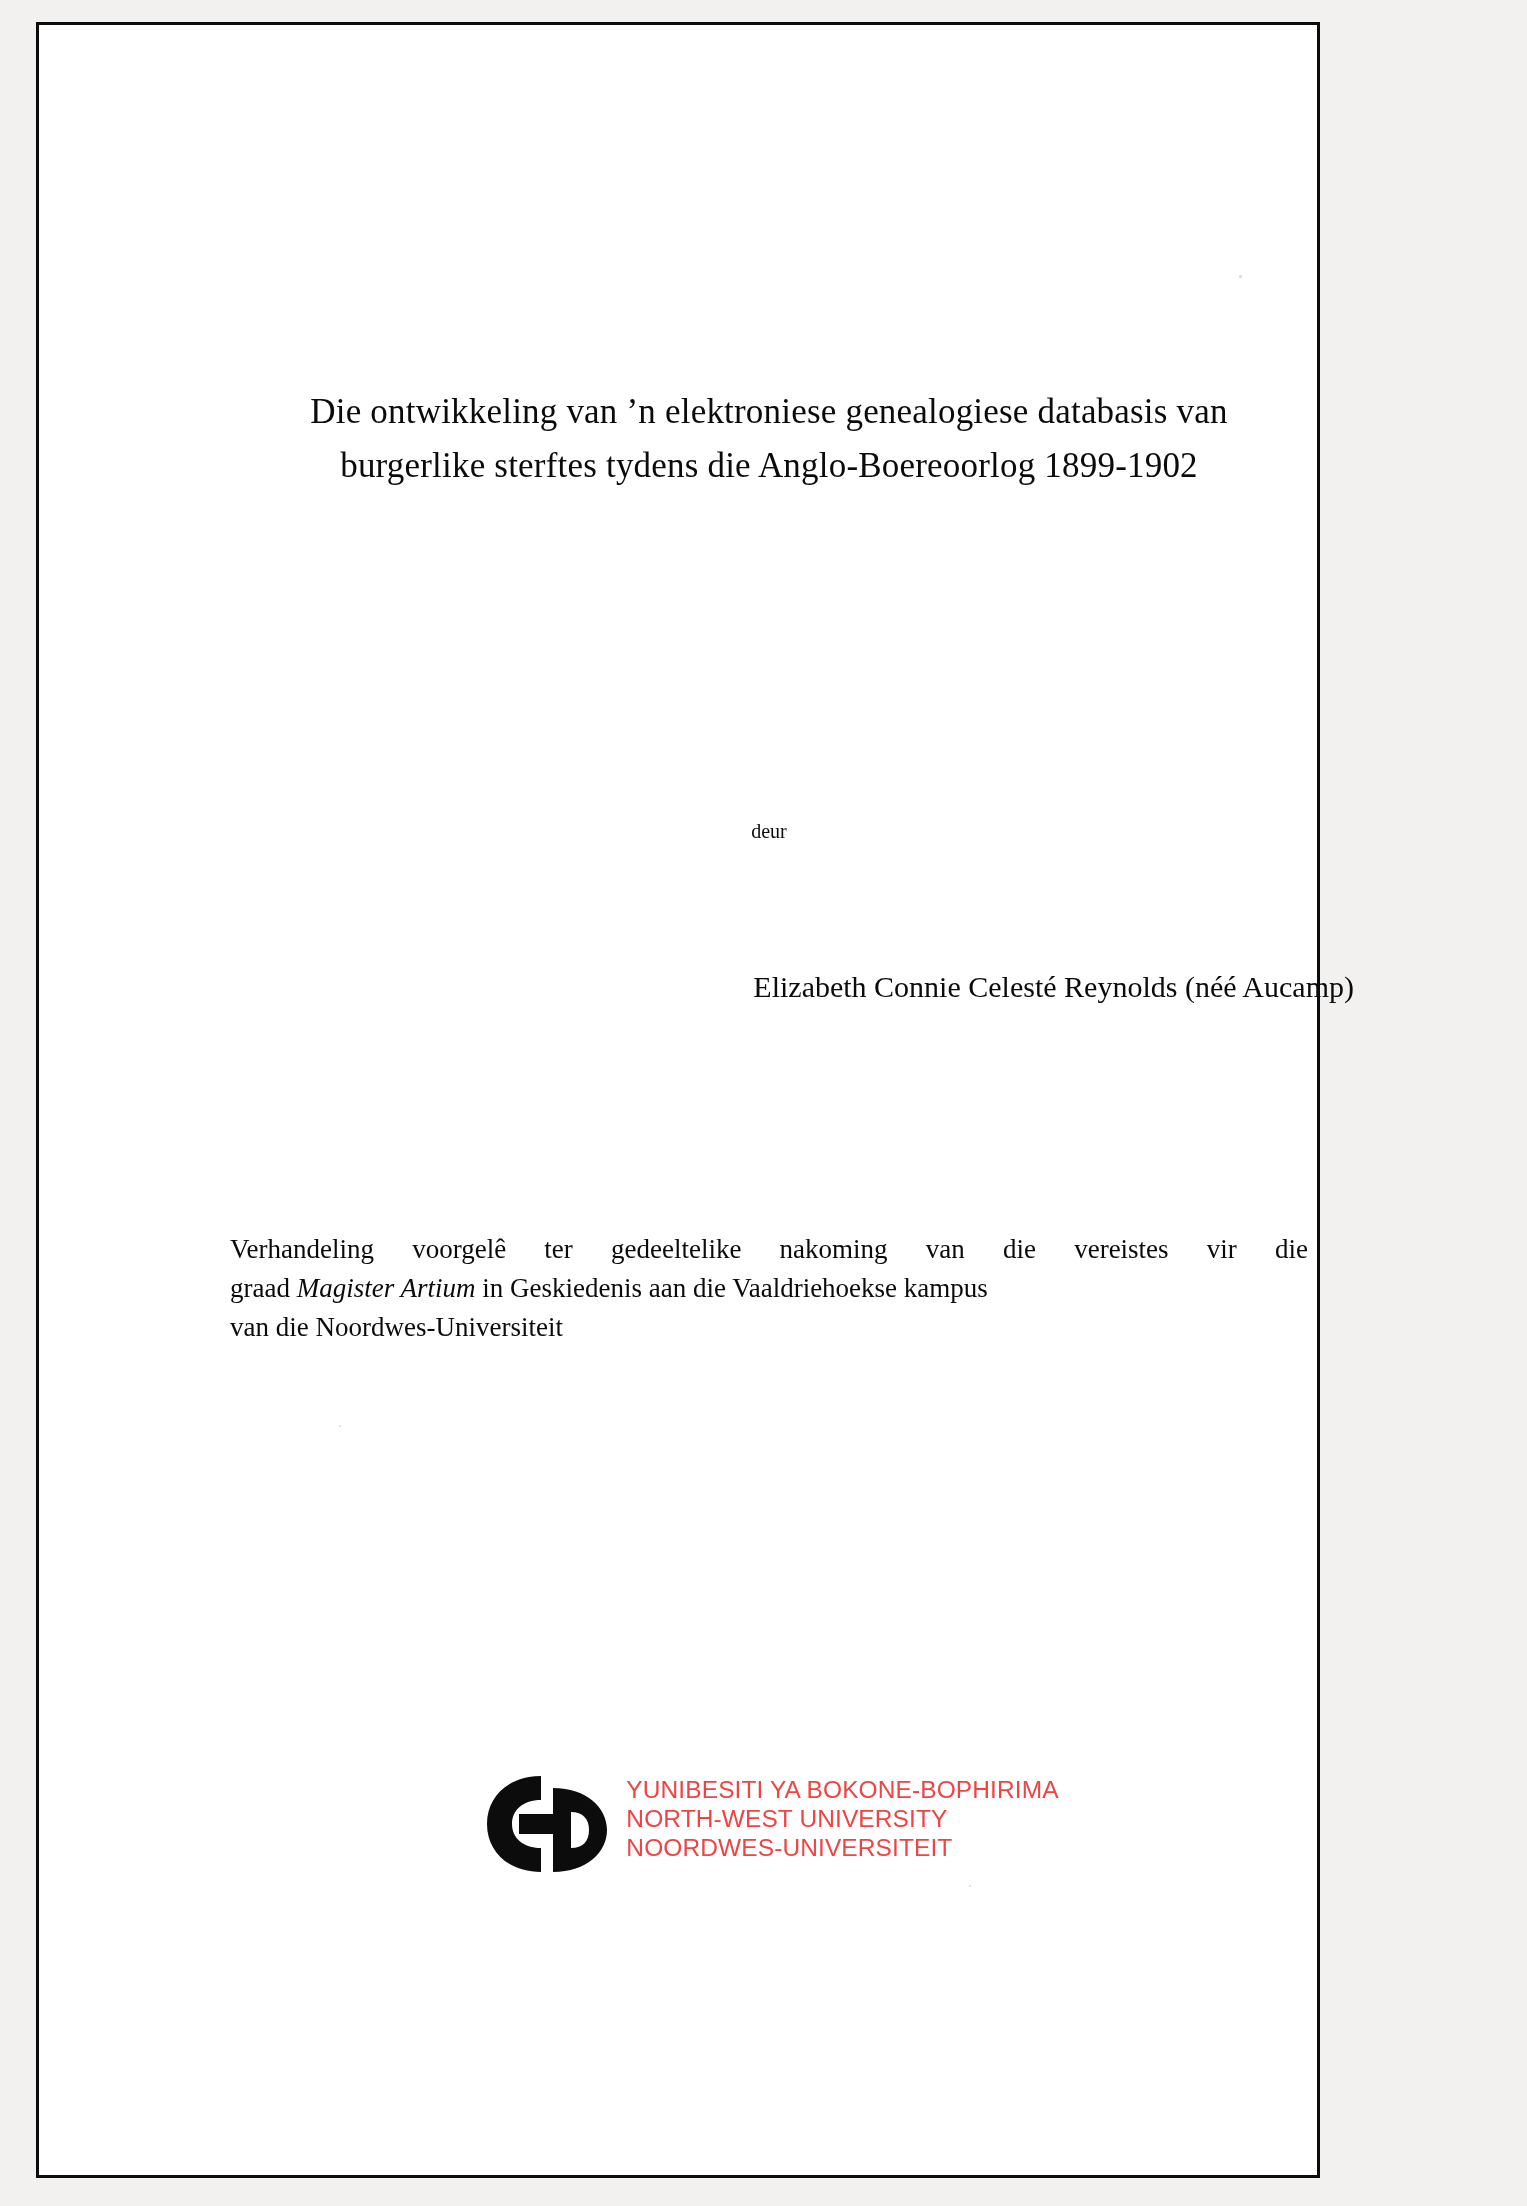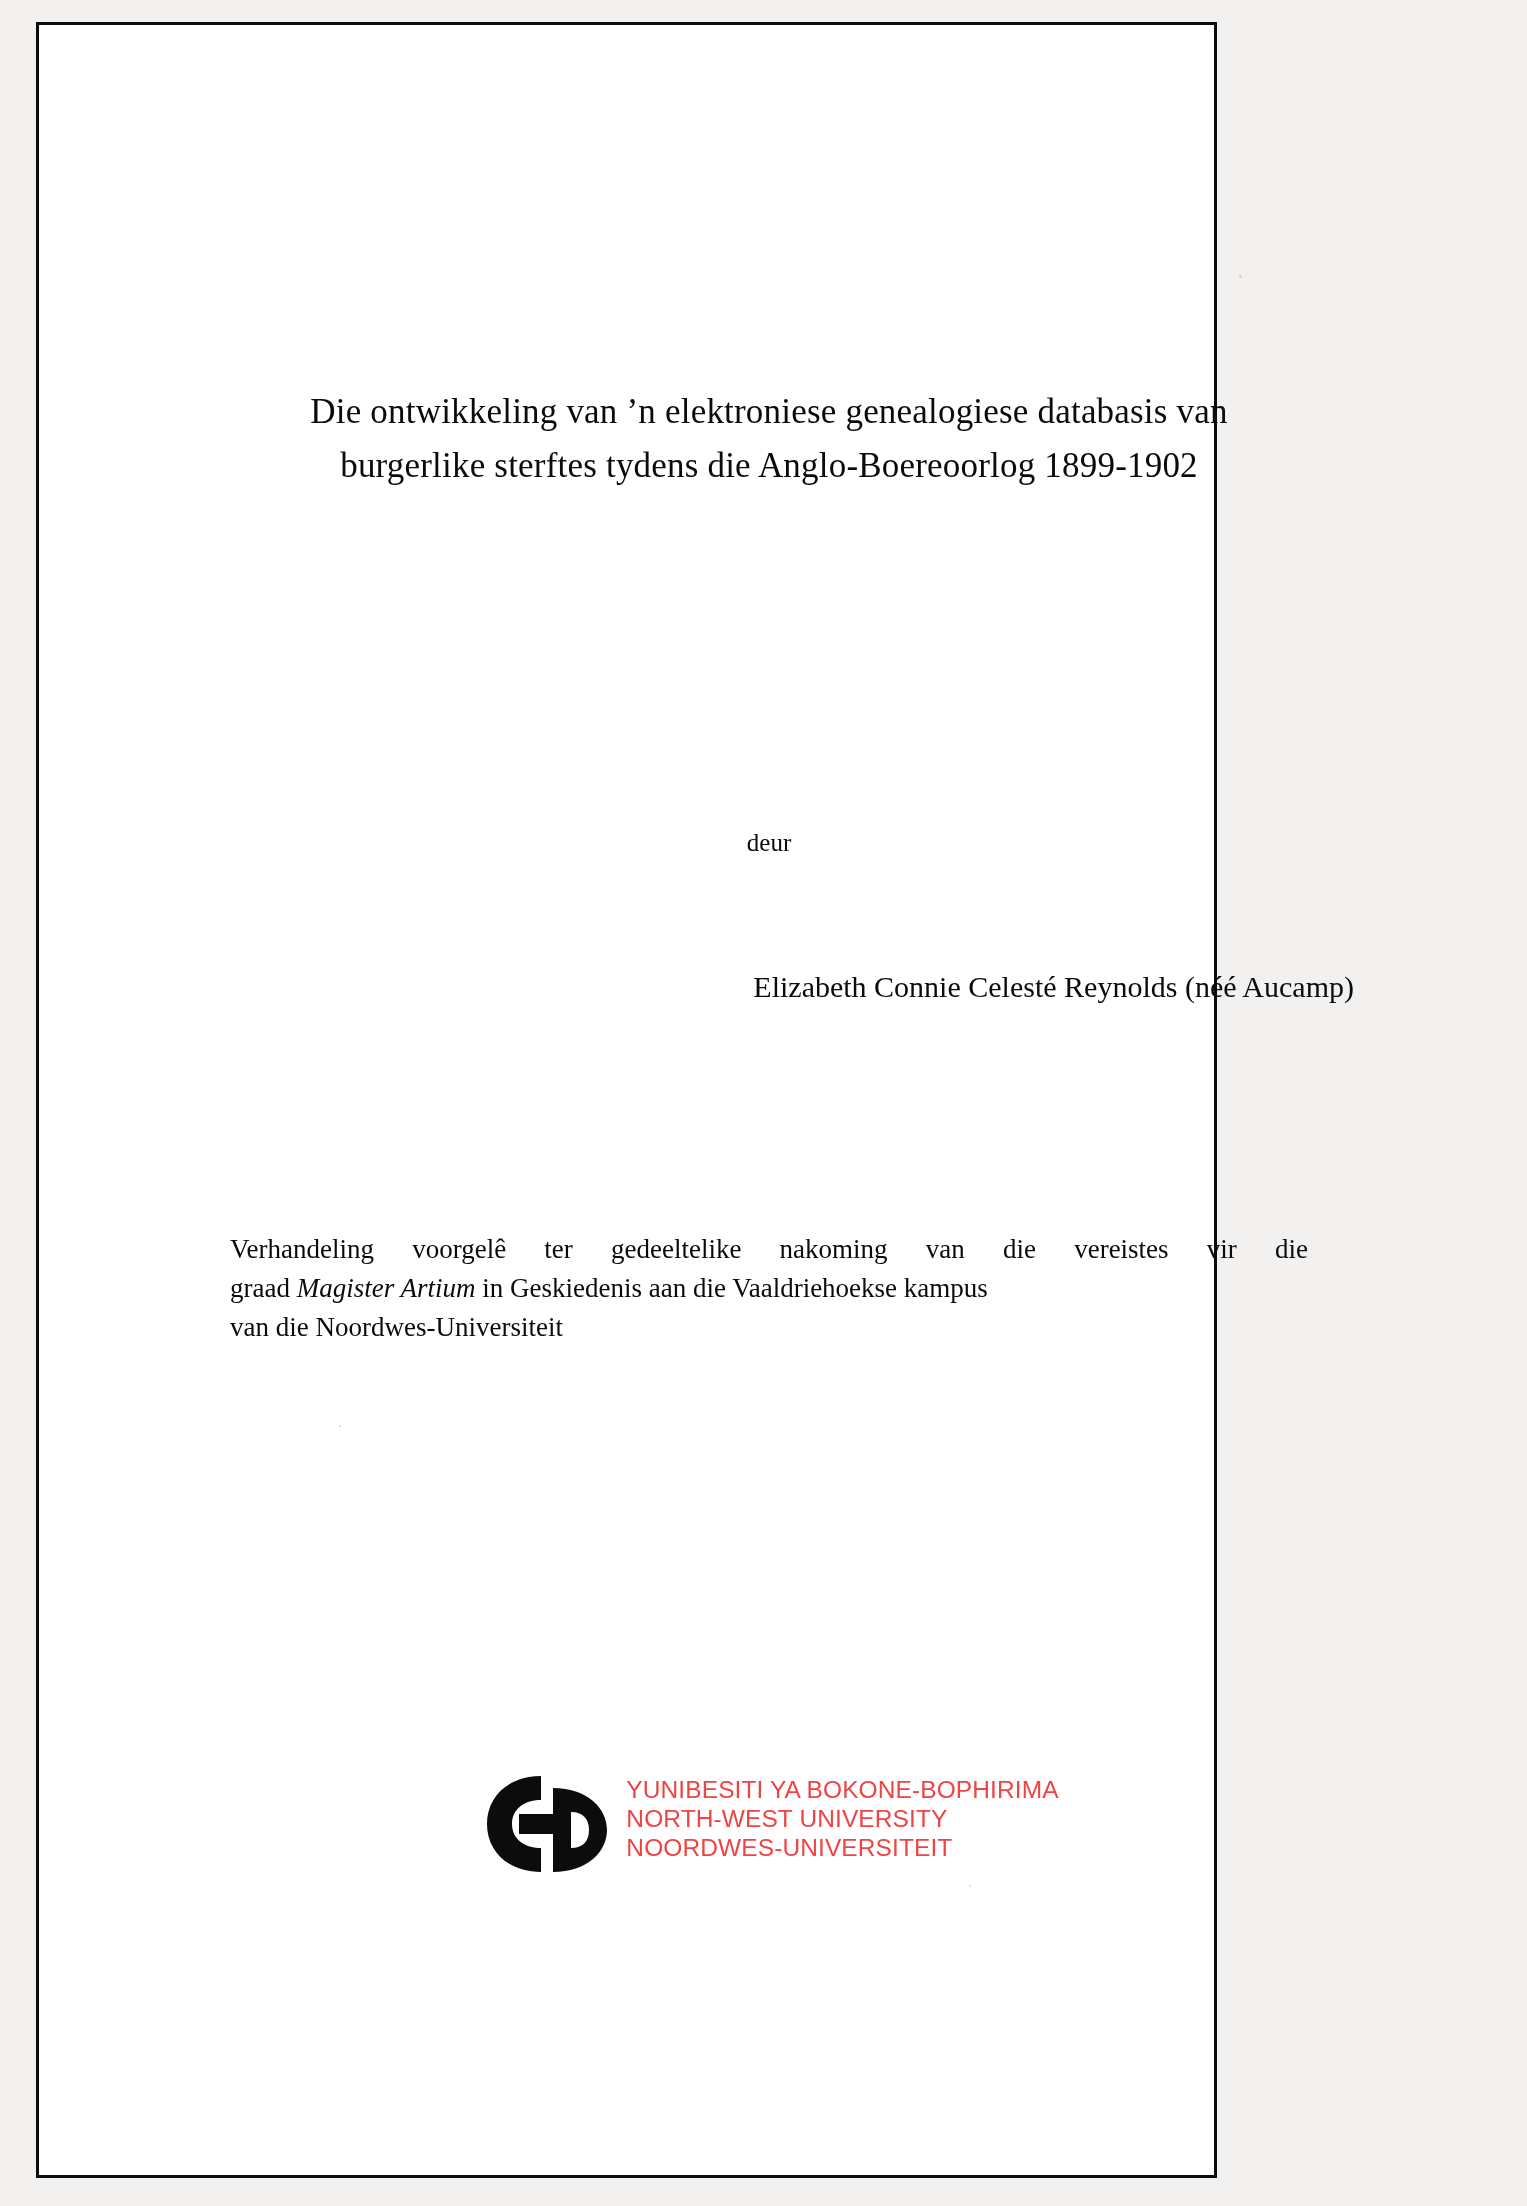--- a/index.html
+++ b/index.html
@@ -21,21 +21,21 @@
     position: absolute;
     inset: 0;
     background: #f2f1ef;
   }
 
   
   .page-frame {
     position: absolute;
     left: 36px;
     top: 22px;
-    width: 1181px;
+    width: 1284px;
     height: 2156px;
     background: #ffffff;
     border: 3px solid #0c0c0c;
     box-sizing: border-box;
   }
   .page-inner {
     position: absolute;
     inset: 0;
     background: #ffffff;
   }
@@ -61,22 +61,21 @@
     line-height: 1.55;
     letter-spacing: 0.2px;
   }
 
   .deur {
     position: absolute;
     top: 795px;
     left: 0;
     width: 1170px;
     text-align: center;
-    font-size: 25px;
-    margin-top: 9px;
+    font-size: 20px;
   }
 
   .author {
     position: absolute;
     top: 945px;
     left: 0;
     width: 1170px;
     text-align: right;
     font-size: 30px;
   }

